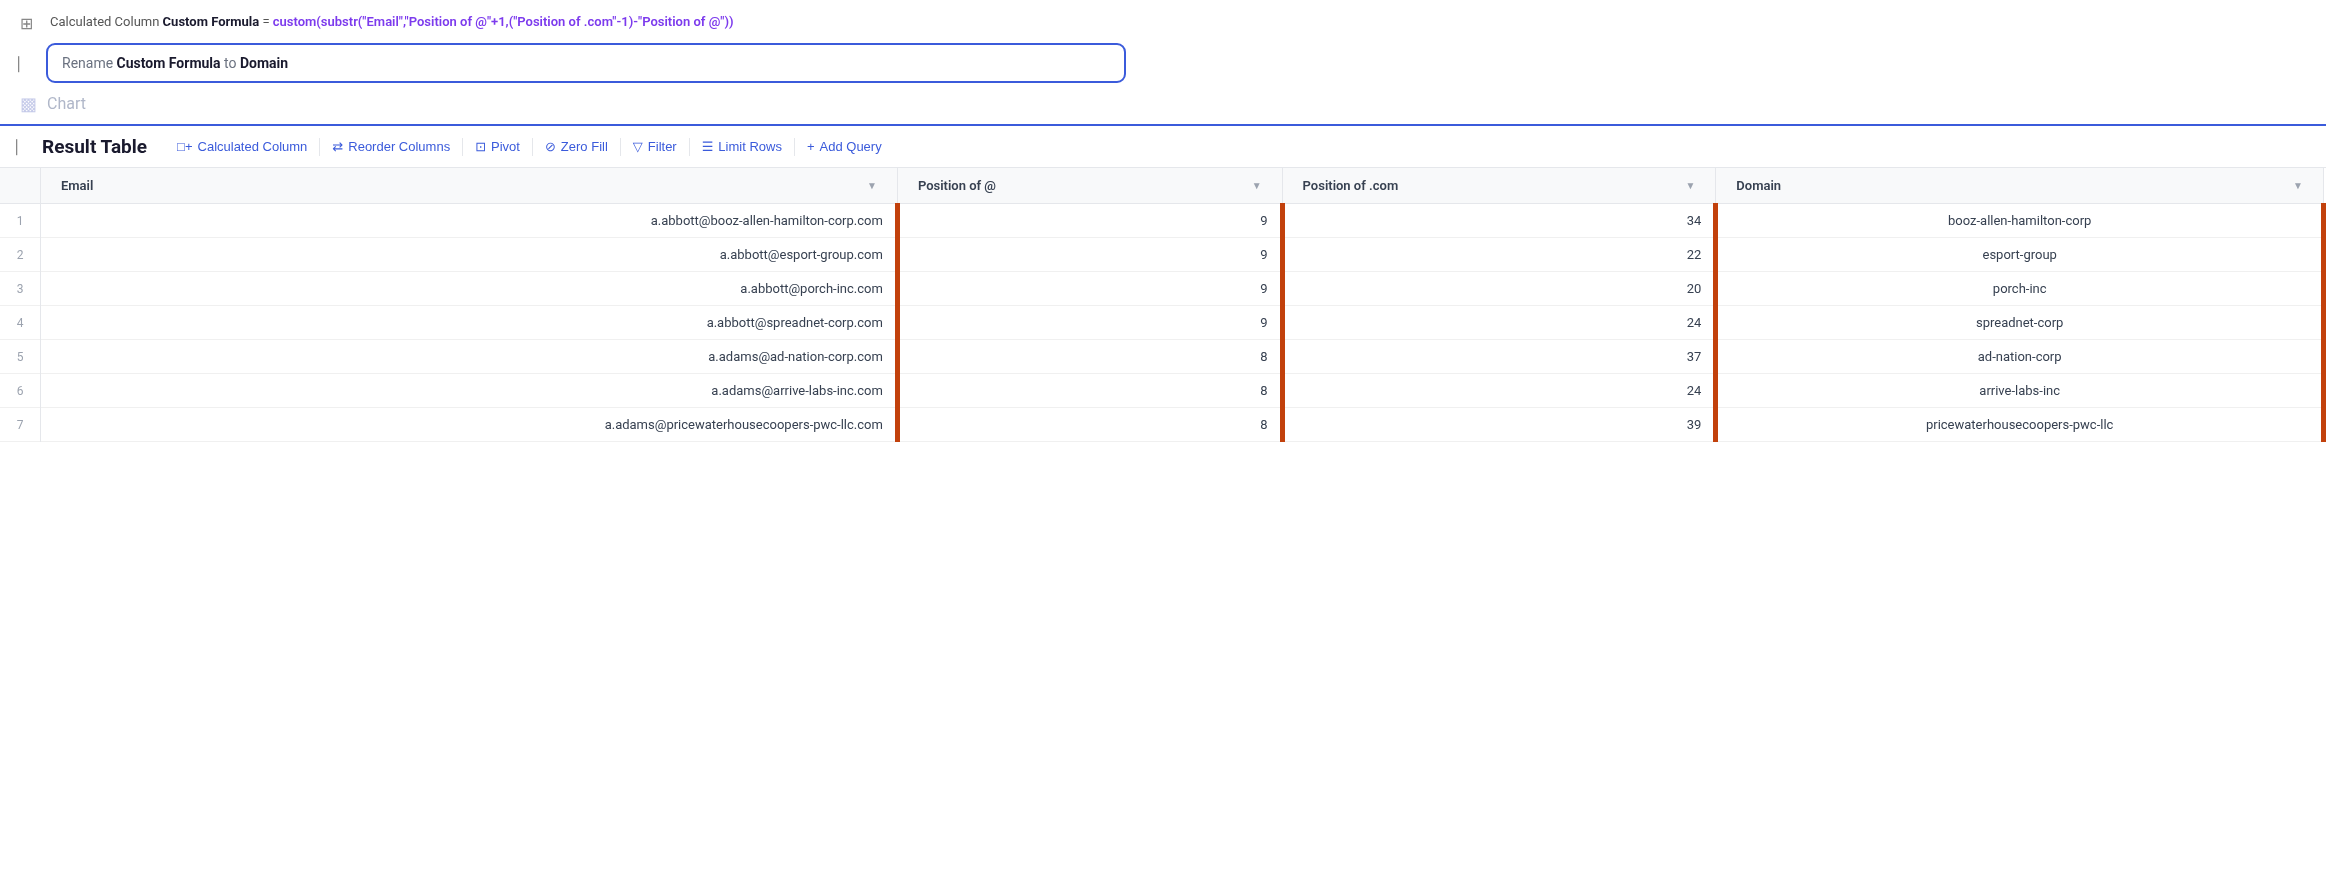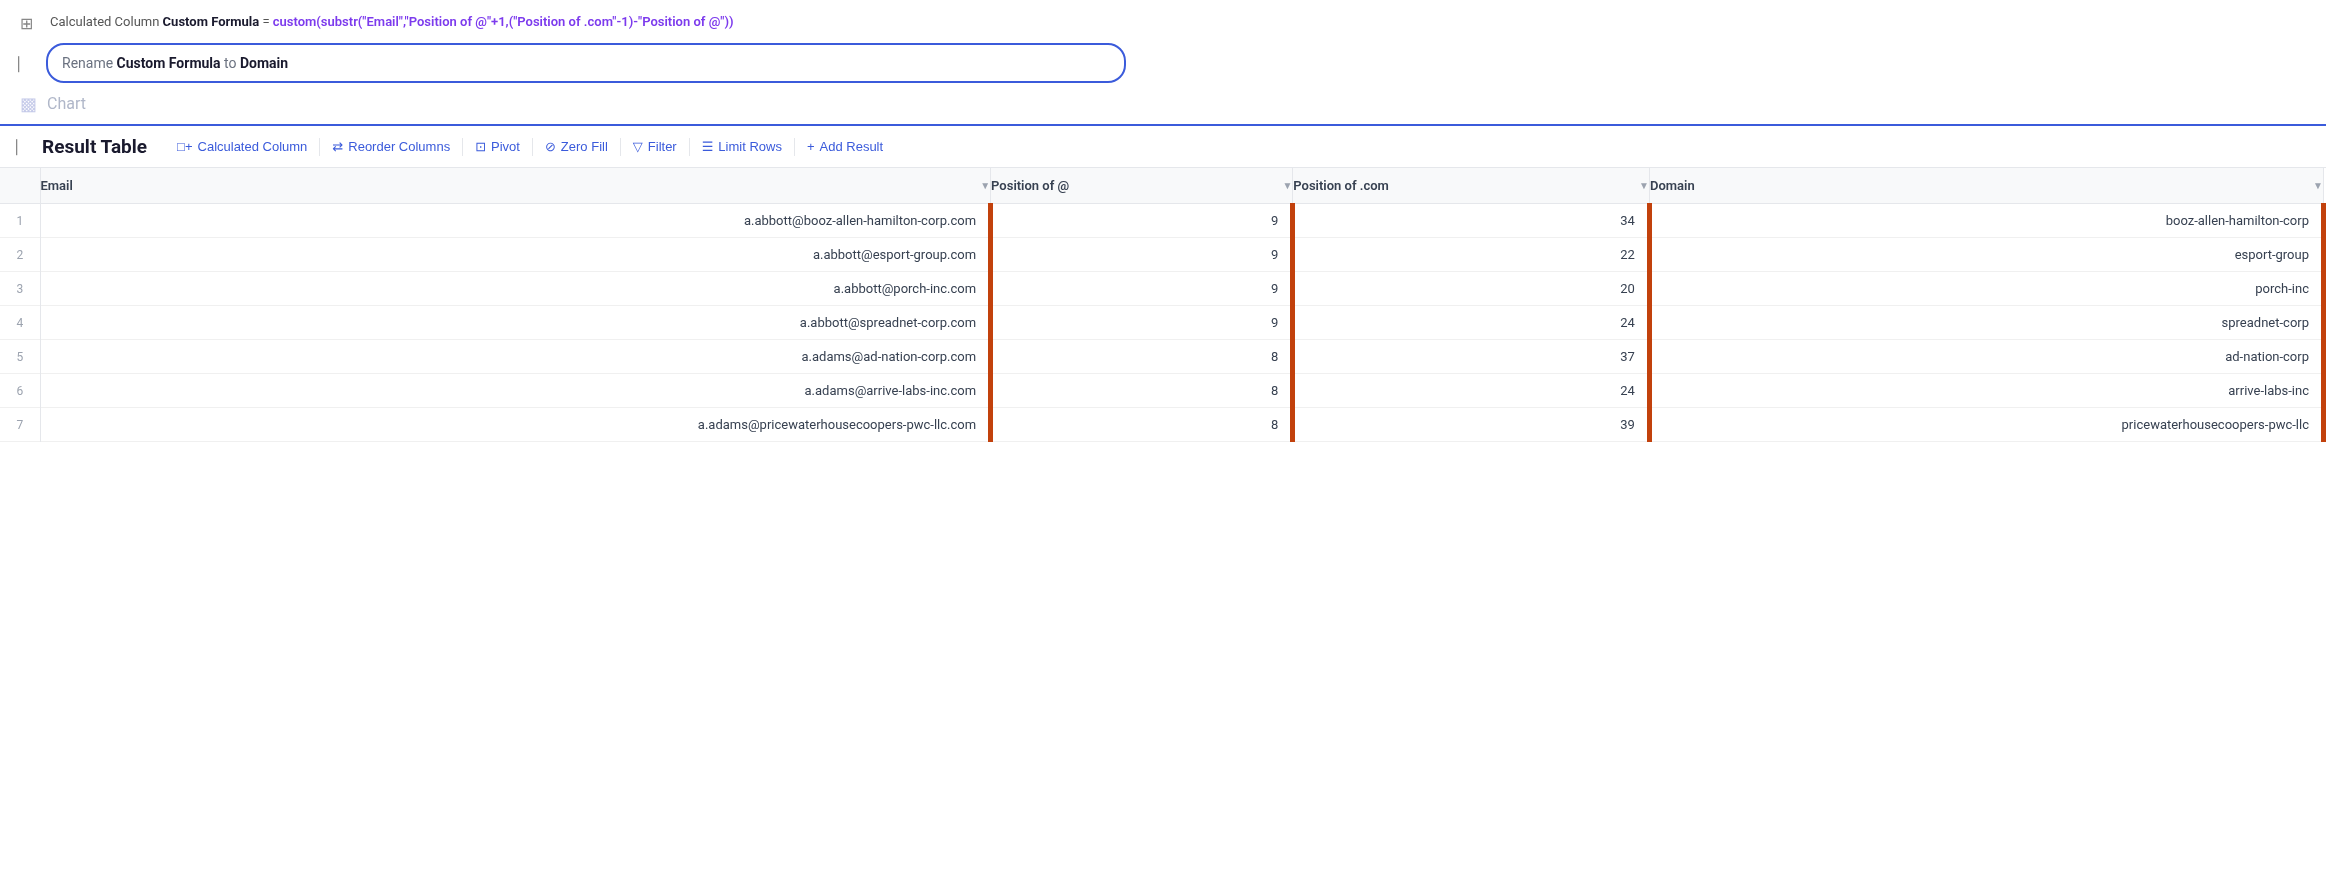--- a/index.html
+++ b/index.html
@@ -62,21 +62,21 @@
       min-width: 20px;
       display: flex;
       align-items: center;
       justify-content: center;
     }
 
     .rename-input-box {
       flex: 1;
       max-width: 1080px;
       border: 2px solid #3b5bdb;
-      border-radius: 18px;
+      border-radius: 9px;
       padding: 10px 14px;
       font-size: 14px;
       color: #1a1a2e;
       background: #fff;
       outline: none;
     }
 
     .rename-input-box .rename-label {
       color: #6b7280;
     }
@@ -166,21 +166,21 @@
       border-collapse: collapse;
       font-size: 13px;
     }
 
     thead tr {
       background: #f8f9fa;
       border-bottom: 1px solid #e5e7eb;
     }
 
     th {
-      padding: 10px 0;
+      padding: 10px 20px;
       text-align: left;
       font-weight: 600;
       color: #374151;
       border-right: 1px solid #e5e7eb;
       white-space: nowrap;
       position: relative;
       margin-left: 23px;
     }
 
     th:first-child {
@@ -219,21 +219,21 @@
       color: #9ca3af;
       font-size: 12px;
       font-weight: 400;
       width: 40px;
       border-right: 1px solid #e5e7eb;
     }
 
     
     .col-email { text-align: right; }
     .col-num { text-align: right; }
-    .col-domain { text-align: right; }
+    .col-domain { text-align: center; }
 
     .top-section-wrapper {
       position: relative;
       background: #fff;
     }
   </style>
 </head>
 <body>
 
 <div class="top-section-wrapper">
@@ -302,21 +302,21 @@
 
     <button class="toolbar-btn">
       <span>☰</span>
       <span>Limit Rows</span>
     </button>
 
     <div class="toolbar-divider"></div>
 
     <button class="toolbar-btn">
       <span>+</span>
-      <span>Add Result</span>
+      <span>Add Query</span>
     </button>
   </div>
 
   <div class="table-wrap">
     <table>
       <thead>
         <tr>
           <th></th>
           <th>
             <div class="th-inner">

